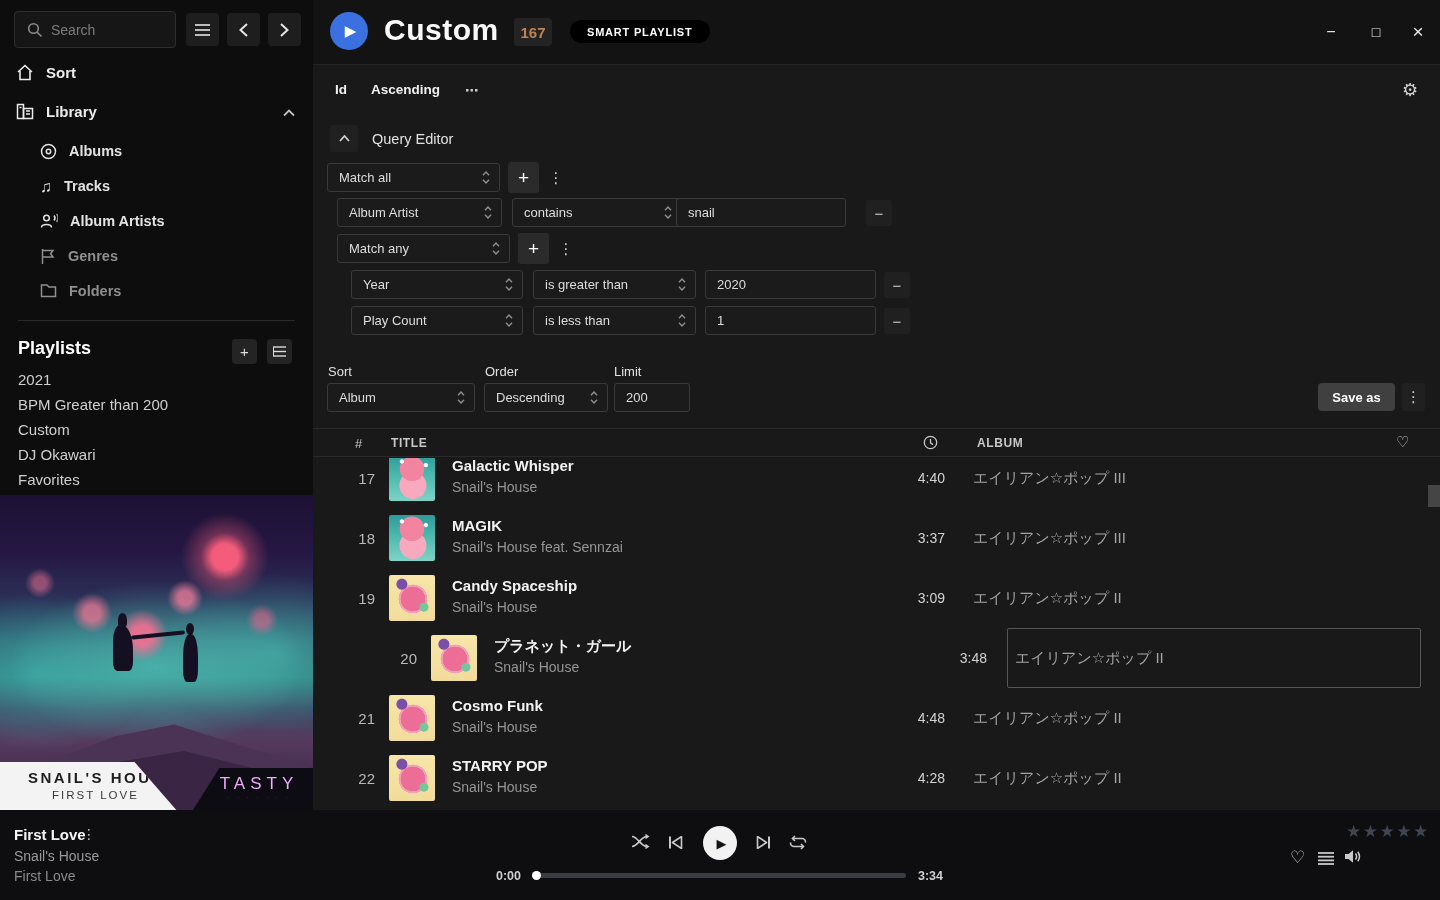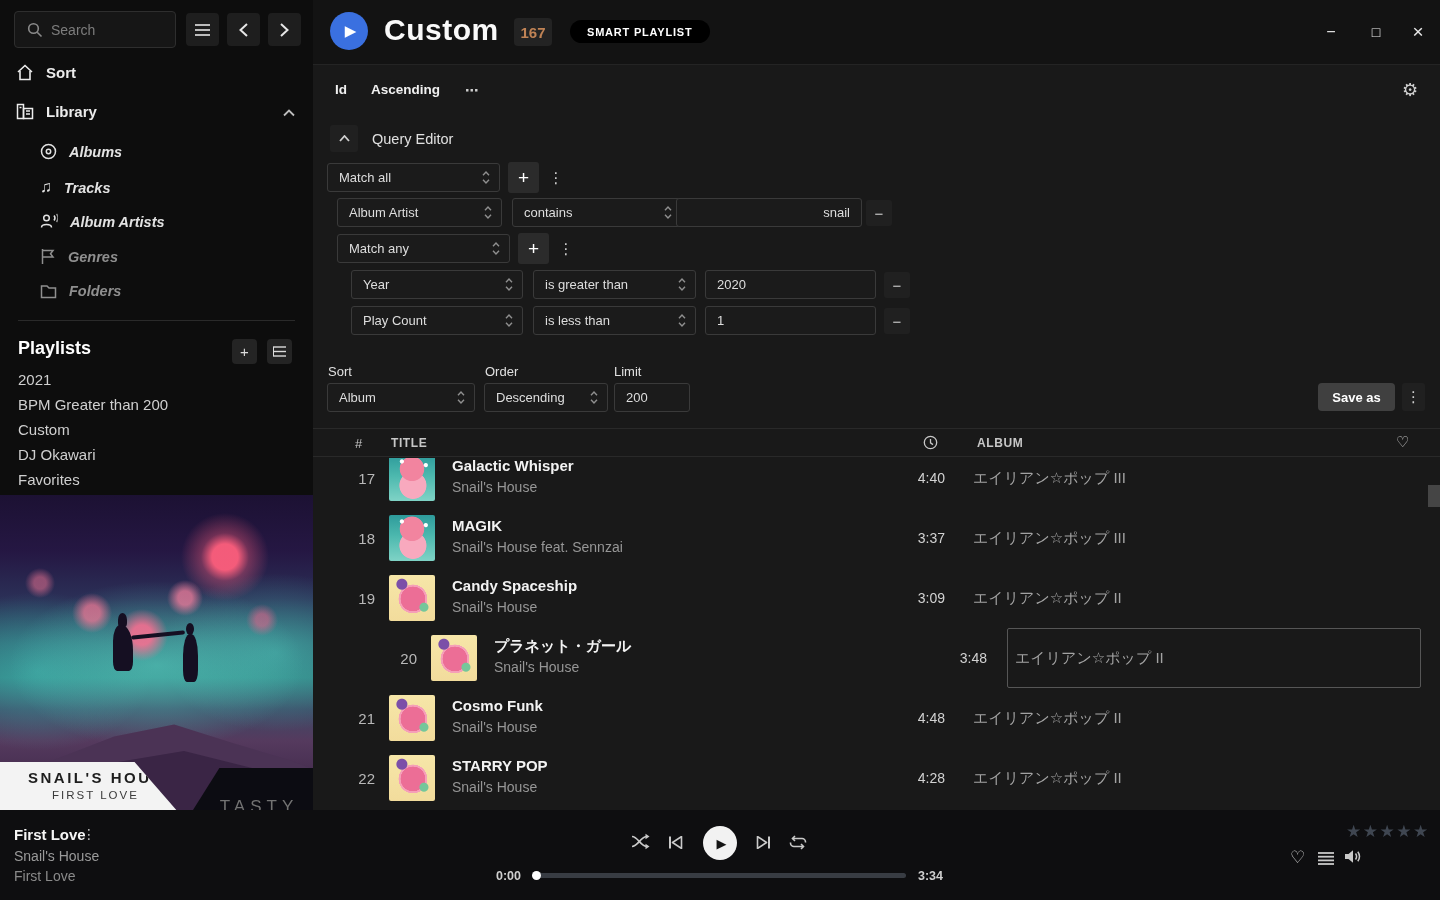--- a/index.html
+++ b/index.html
@@ -17,22 +17,22 @@
   .search-box { position:absolute; left:14px; top:11px; width:162px; height:37px;
     background:#161616; border:1px solid #2e2e2e; border-radius:4px; }
   .search-box input { position:absolute; left:36px; top:0; width:120px; height:35px;
     background:transparent; border:0; outline:none; color:#cfcfcf; font-size:14px;
     font-family:inherit; }
   .search-box input::placeholder { color:#7d7d7d; }
   .side-btn { position:absolute; top:13px; width:33px; height:33px; background:#1e1e1e;
     border-radius:4px; display:flex; align-items:center; justify-content:center; color:#e6e6e6; }
   .nav-item { position:absolute; left:16px; display:flex; align-items:center; gap:12px;
     color:#ececec; font-weight:700; font-size:15px; }
-  .lib-item { position:absolute; left:40px; display:flex; align-items:flex-end; gap:12px;
-    color:#e2e2e2; font-weight:700; font-size:14.5px;font-style:italic; }
+  .lib-item { position:absolute; left:40px; display:flex; align-items:flex-start; gap:12px;
+    color:#e2e2e2; font-weight:700; font-size:14.5px; }
   .lib-item.dim { color:#8f8f8f; }
   .pl-item { position:absolute; left:18px; color:#cfcfcf; font-size:15px; }
   .sq-btn { position:absolute; top:339px; width:25px; height:25px; background:#242424;
     border-radius:4px; display:flex; align-items:center; justify-content:center; color:#ddd; }
 
   
   #album-art { position:absolute; left:0; top:495px; width:313px; height:315px; overflow:hidden;
     background:
       radial-gradient(circle at 225px 62px, rgba(255,95,125,.95) 0 13px, rgba(255,95,125,.35) 24px, transparent 44px),
       radial-gradient(circle at 142px 140px, rgba(255,110,145,.85) 0 10px, transparent 26px),
@@ -48,21 +48,21 @@
     clip-path:polygon(0 70%,18% 55%,38% 32%,55% 22%,72% 38%,88% 52%,100% 66%,100% 100%,0 100%); }
   .rock2 { position:absolute; left:30px; bottom:-4px; width:280px; height:70px; background:#3a2545;
     clip-path:polygon(0 60%,25% 30%,55% 10%,80% 35%,100% 55%,100% 100%,0 100%); }
   .fig { position:absolute; background:#150f22; }
   .art-banner { position:absolute; left:0; bottom:0; width:232px; height:48px; background:#f3f3f3;
     clip-path:polygon(0 0,58% 0,76% 100%,0 100%); padding:7px 0 0 0; text-align:left; }
   .art-banner .l1 { margin-left:28px; color:#1d1d1d; font-weight:700; font-size:15px; letter-spacing:2.5px; }
   .art-banner .l2 { margin-left:52px; color:#3a3a3a; font-size:11.5px; letter-spacing:2px; margin-top:3px; }
   .art-tasty { position:absolute; right:0; bottom:0; width:120px; height:42px; background:#0c0c12;
     clip-path:polygon(22% 0,100% 0,100% 100%,0 100%); text-align:center; padding-top:6px; }
-  .art-tasty .t1 { color:#737373; font-size:17px; letter-spacing:5px; font-weight:400; margin-left:12px;margin-top:23px; }
+  .art-tasty .t1 { color:#f0abfc; font-size:17px; letter-spacing:5px; font-weight:400; margin-left:12px; }
   .art-tasty .t2 { color:#5a5a66; font-size:6px; letter-spacing:3px; margin-left:12px; }
 
   
   #main { position:absolute; left:313px; top:0; width:1127px; height:810px; background:#191919; }
   #titlebar { position:absolute; left:0; top:0; width:1127px; height:65px; background:#131313;
     border-bottom:1px solid #242424; }
   .play-circle { position:absolute; left:17px; top:12px; width:38px; height:38px; border-radius:50%;
     display:flex; align-items:center; justify-content:center; color:#fff; font-size:15px; padding-left:3px; }
   #page-title { position:absolute; left:71px; top:13px; font-size:30px; font-weight:800; color:#fafafa;
     letter-spacing:.5px; }
@@ -314,21 +314,21 @@
           <polyline points="1,9.8 4,13 7,9.8"></polyline>
       </svg>
     </div>
     <div class="sel" style="left:199px;top:198px;width:170px;">
       <span>contains</span>
       <svg width="8" height="15" viewBox="0 0 8 15" fill="none" stroke="#8f8f8f" stroke-width="1.4">
         <polyline points="1,5.2 4,2 7,5.2"></polyline>
           <polyline points="1,9.8 4,13 7,9.8"></polyline>
       </svg>
     </div>
-    <input class="inp" style="left: 363px; top: 198px; width: 186px; text-align: right;" value="snail">
+    <input class="inp" style="left: 363px; top: 198px; width: 170px;" value="snail">
     <div class="minus-btn" style="left:553px;top:200px;">
       <span>−</span>
     </div>
 
     <div class="sel" style="left:24px;top:234px;width:173px;">
       <span>Match any</span>
       <svg width="8" height="15" viewBox="0 0 8 15" fill="none" stroke="#8f8f8f" stroke-width="1.4">
         <polyline points="1,5.2 4,2 7,5.2"></polyline>
           <polyline points="1,9.8 4,13 7,9.8"></polyline>
       </svg>

